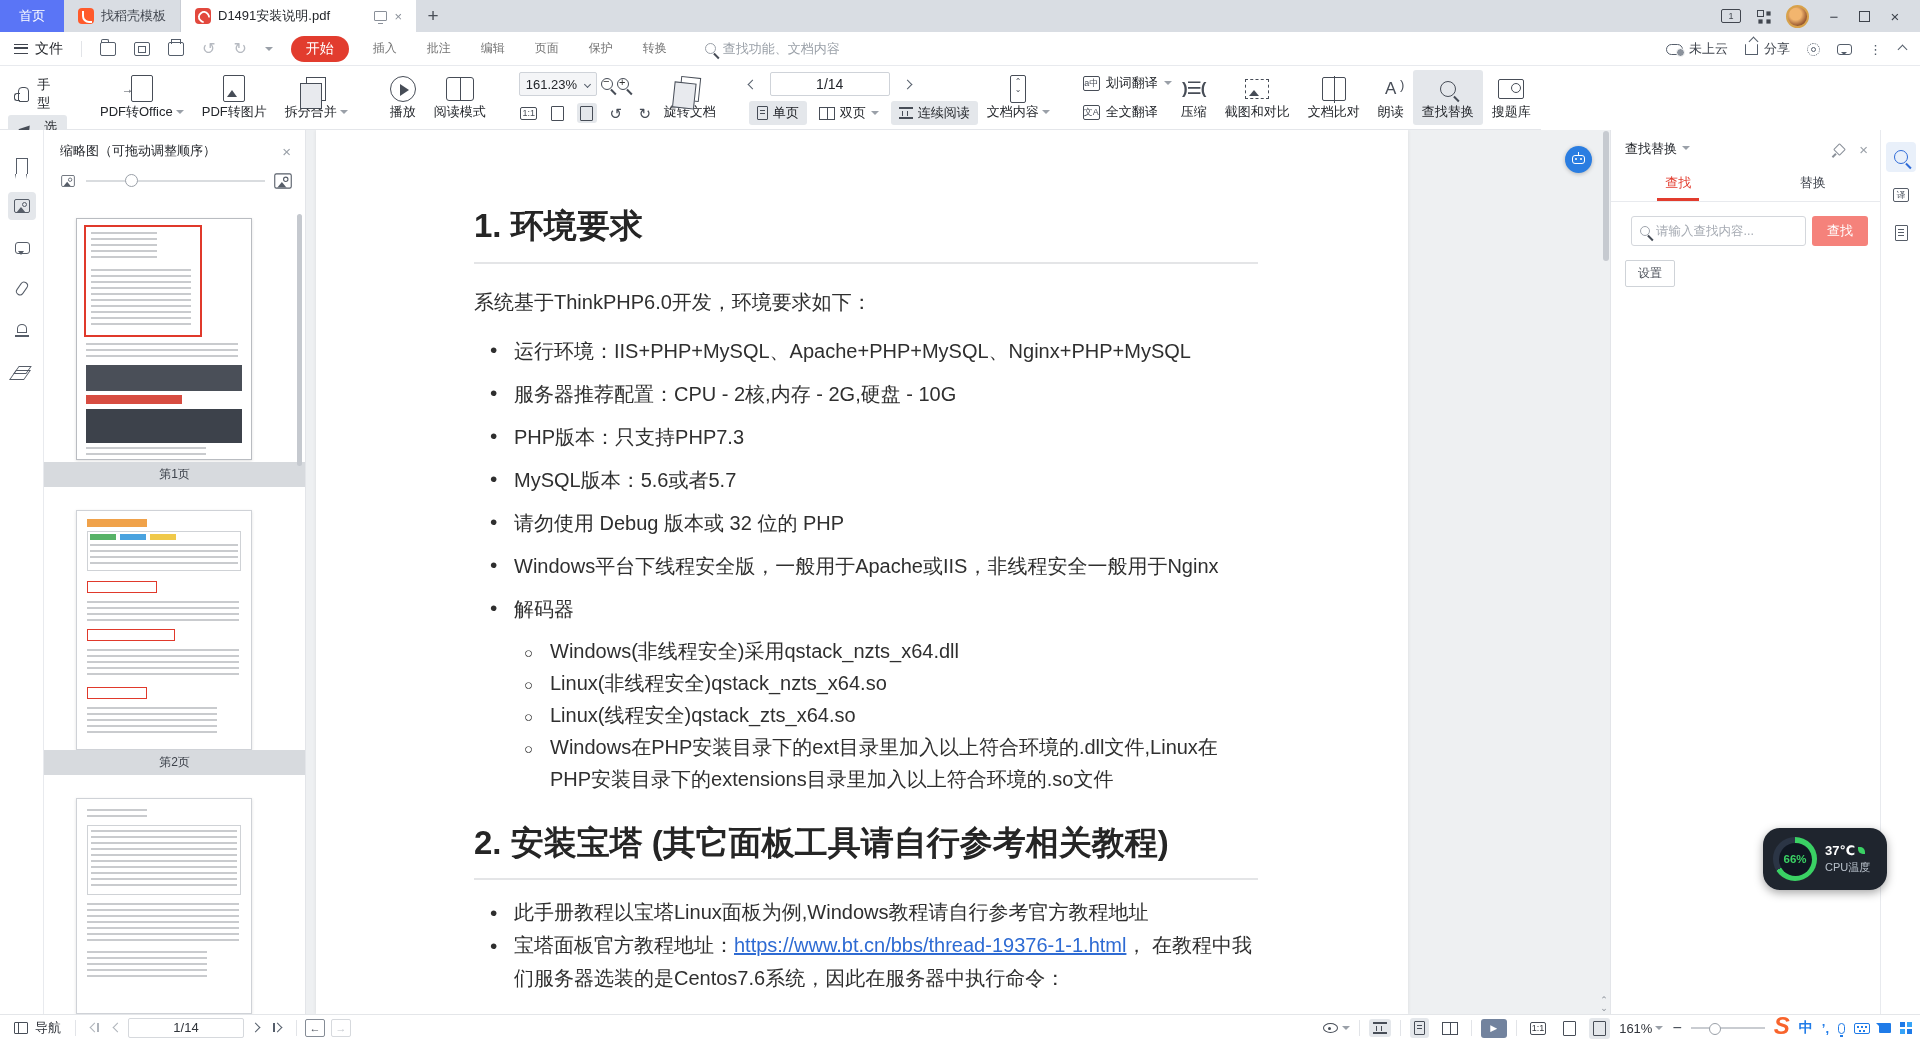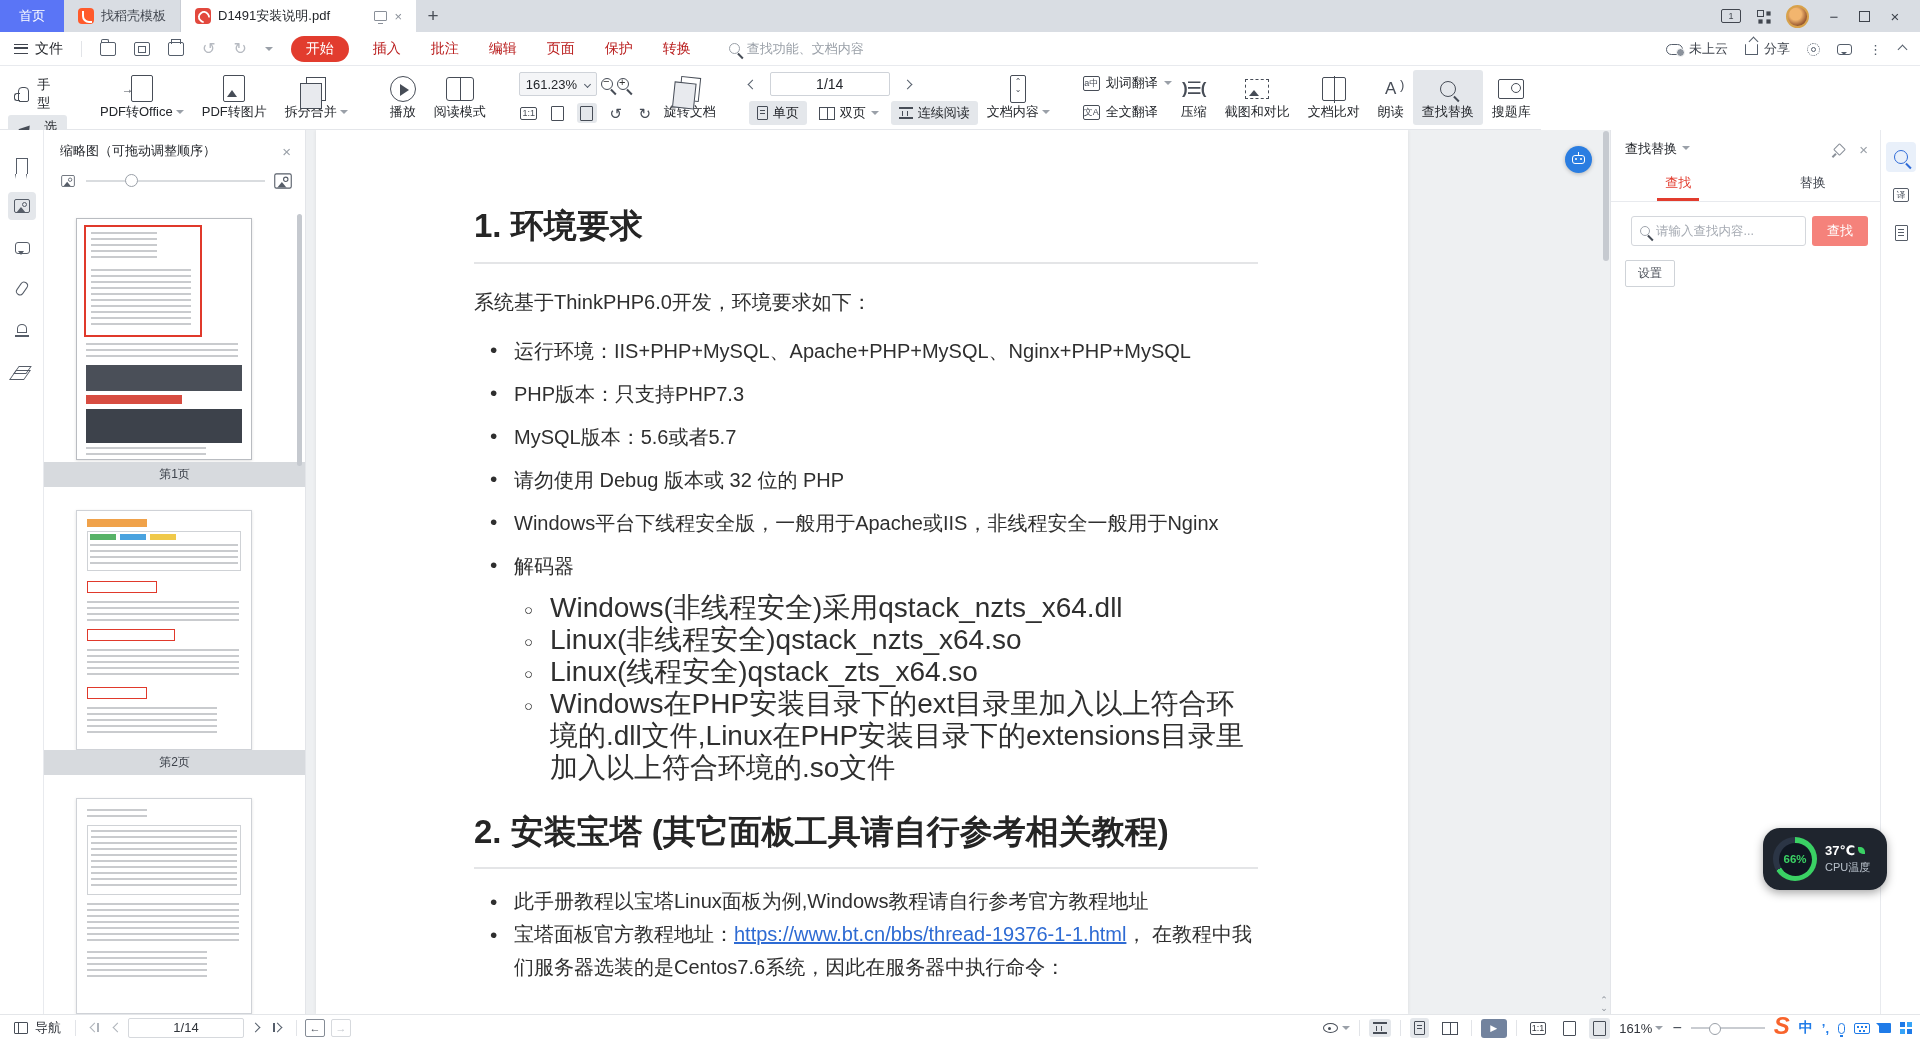--- a/index.html
+++ b/index.html
@@ -37,21 +37,21 @@
   .hamb::after{content:"";position:absolute;left:0;top:2.6px;width:100%;height:1.6px;background:#41464f}
   .mfile{display:flex;align-items:center;gap:7px;font-size:14px;color:#23262b}
   .vsep{width:1px;height:16px;background:#e2e4e8}
   .mico{width:16px;height:14px;border:1.5px solid #555e6b;border-radius:2px;position:relative}
   .folder{border-radius:2px 2px 2px 2px}.folder::before{content:"";position:absolute;top:-4px;left:0;width:6px;height:3px;border:1.5px solid #555e6b;border-bottom:none;border-radius:2px 2px 0 0}
   .saveic::after{content:"";position:absolute;left:3px;top:3px;width:6px;height:5px;border:1.3px solid #555e6b}
   .printic::before{content:"";position:absolute;left:2px;top:-4px;width:8px;height:4px;border:1.3px solid #555e6b;border-bottom:none}
   .undo,.redo{font-size:16px;color:#b6bac1;line-height:1}
   .mcaret{width:0;height:0;border:4px solid transparent;border-top-color:#9aa0a8;margin-top:4px}
   .startpill{background:#e23c2e;color:#fff;font-size:14px;padding:4px 15px;border-radius:14px}
-  .mitem{font-size:14px;color:#b91c1c;padding:0 6px}
+  .mitem{font-size:12px;color:#737373;padding:0 6px}
   .msearch{display:flex;align-items:center;gap:7px;color:#9aa0a8;font-size:13px;margin-left:14px}
   .menright{position:absolute;right:14px;top:0;height:34px;display:flex;align-items:center;gap:17px;color:#41464f;font-size:13px}
   .cloudic{width:17px;height:11px;background:transparent;border:1.5px solid #555e6b;border-radius:8px;position:relative}
   .cloudic::after{content:"";position:absolute;right:-3px;bottom:-3px;width:7px;height:7px;border-radius:50%;background:#8b929c;border:1.5px solid #fff}
   .shareic{width:13px;height:11px;border:1.5px solid #555e6b;border-top:none;border-radius:1px;position:relative}
   .shareic::after{content:"";position:absolute;left:4px;top:-6px;width:6px;height:6px;border-top:1.6px solid #555e6b;border-right:1.6px solid #555e6b;transform:rotate(-45deg)}
   .gear{width:13px;height:13px;border:1.7px dotted #555e6b;border-radius:50%;position:relative}
   .gear::after{content:"";position:absolute;left:3.2px;top:3.2px;width:3px;height:3px;border:1.5px solid #555e6b;border-radius:50%}
   .msgic{width:15px;height:11px;border:1.5px solid #555e6b;border-radius:3px;position:relative}
   .msgic::after{content:"";position:absolute;left:3px;bottom:-4px;border:3px solid transparent;border-top-color:#555e6b}
@@ -147,21 +147,21 @@
   
   .docarea{left:306px;top:130px;width:1304px;height:884px;background:#eef0f2;overflow:hidden}
   .page{position:absolute;left:10px;top:0;width:1092px;height:884px;background:#fff;box-shadow:0 0 4px rgba(0,0,0,.08)}
   .pcontent{padding:74px 150px 0 158px;color:#2f2f2f}
   .h1line{font-size:33px;font-weight:bold;color:#252525;padding-bottom:13px;border-bottom:2px solid #e4e5e7}
   .intro{font-size:20px;margin-top:25px}
   ul.blts{list-style:none;margin-top:21px}
   ul.blts>li{position:relative;padding-left:40px;font-size:20px;line-height:28px;margin-bottom:15px}
   ul.blts>li::before{content:"•";position:absolute;left:16px;top:-1px;font-size:21px;color:#2f2f2f}
   ul.subs{list-style:none;margin-top:12px}
-  ul.subs>li{position:relative;padding-left:36px;font-size:28px;line-height:32px}
+  ul.subs>li{position:relative;padding-left:36px;font-size:20px;line-height:32px}
   ul.subs>li::before{content:"○";position:absolute;left:10px;font-size:15px;top:2px;color:#2f2f2f}
   .h2line{font-size:33px;font-weight:bold;color:#252525;margin-top:26px;padding-bottom:12px;border-bottom:2px solid #e4e5e7}
   ul.blts2{list-style:none;margin-top:16px}
   ul.blts2>li{position:relative;padding-left:40px;font-size:20px;line-height:33px}
   ul.blts2>li::before{content:"•";position:absolute;left:16px;font-size:21px;color:#2f2f2f}
   a.doclink{color:#2e6bd3;text-decoration:underline}
   .robot{position:absolute;right:18px;top:16px;width:27px;height:27px;border-radius:50%;background:#2a7de1;box-shadow:0 1px 4px rgba(0,0,0,.25);display:flex;align-items:center;justify-content:center}
   .robot i{display:block;width:13px;height:9px;border:1.6px solid #fff;border-radius:3px;position:relative}
   .robot i::before{content:"";position:absolute;left:2px;top:2.4px;width:2px;height:2px;background:#fff;box-shadow:5px 0 0 #fff;border-radius:50%}
   .robot i::after{content:"";position:absolute;left:4.5px;top:-4px;width:1.6px;height:3px;background:#fff}
@@ -564,20 +564,21 @@
     <div class="lp-scroll"></div>
   </div>
 
   <div class="ab docarea">
     <div class="page">
       <div class="pcontent">
         <div class="h1line">1. 环境要求</div>
         <p class="intro">系统基于ThinkPHP6.0开发，环境要求如下：</p>
         <ul class="blts">
           <li><span>运行环境：IIS+PHP+MySQL、Apache+PHP+MySQL、Nginx+PHP+MySQL</span></li>
+          <li><span>服务器推荐配置：CPU - 2核,内存 - 2G,硬盘 - 10G</span></li>
           <li><span>PHP版本：只支持PHP7.3</span></li>
           <li><span>MySQL版本：5.6或者5.7</span></li>
           <li><span>请勿使用 Debug 版本或 32 位的 PHP</span></li>
           <li><span>Windows平台下线程安全版，一般用于Apache或IIS，非线程安全一般用于Nginx</span></li>
           <li><span>解码器</span>
             <ul class="subs">
               <li><span>Windows(非线程安全)采用qstack_nzts_x64.dll</span></li>
               <li><span>Linux(非线程安全)qstack_nzts_x64.so</span></li>
               <li><span>Linux(线程安全)qstack_zts_x64.so</span></li>
               <li><span>Windows在PHP安装目录下的ext目录里加入以上符合环境的.dll文件,Linux在PHP安装目录下的extensions目录里加入以上符合环境的.so文件</span></li>

